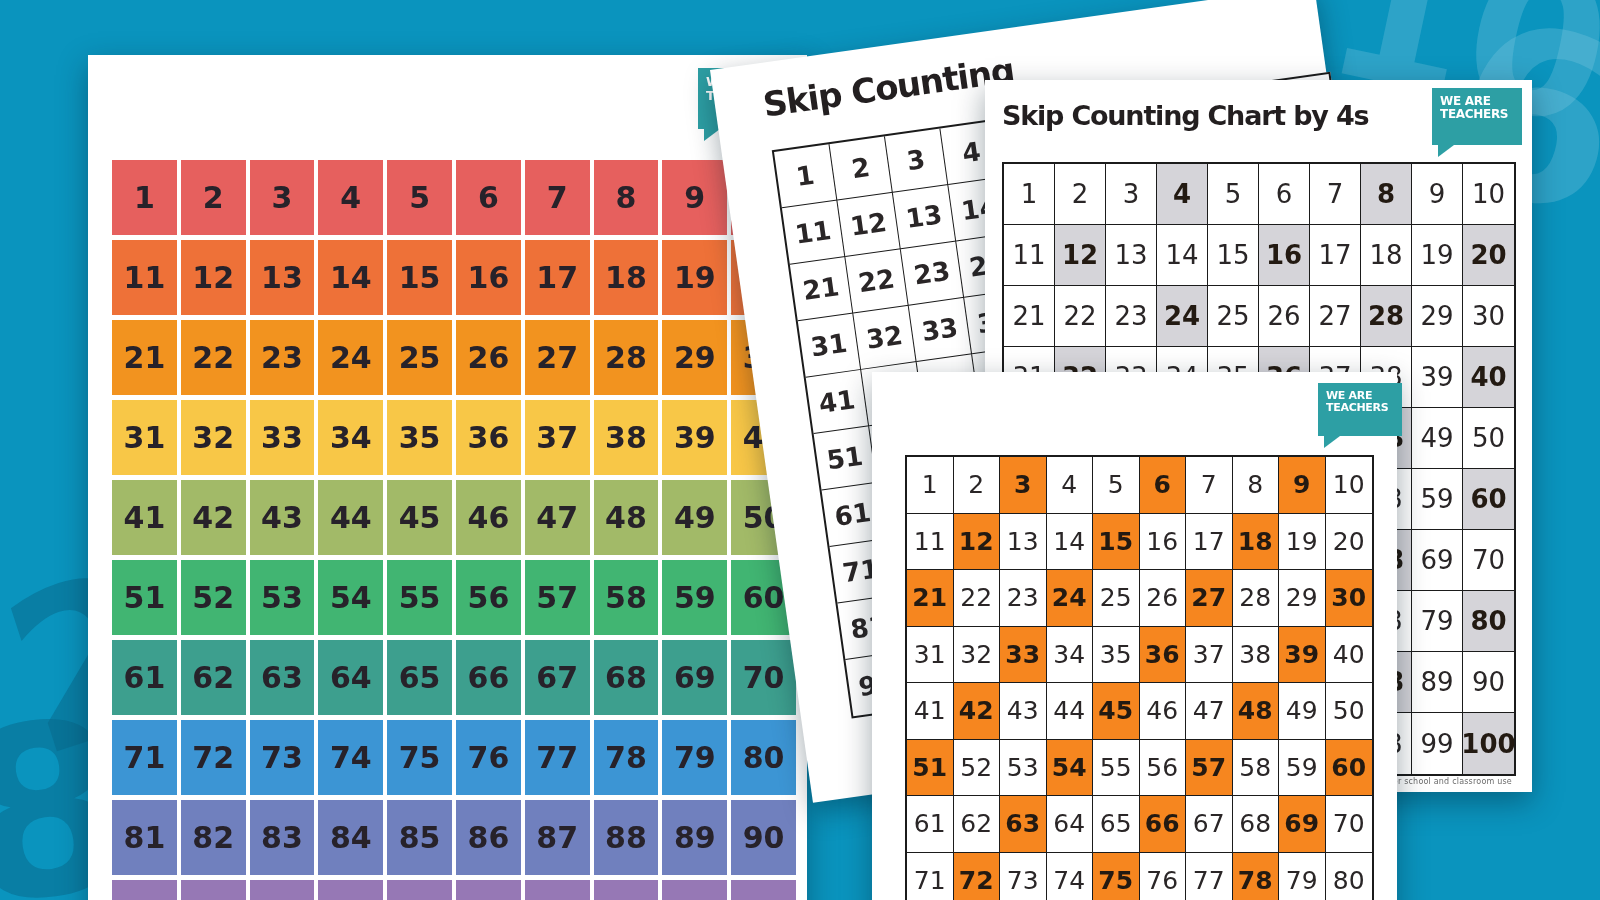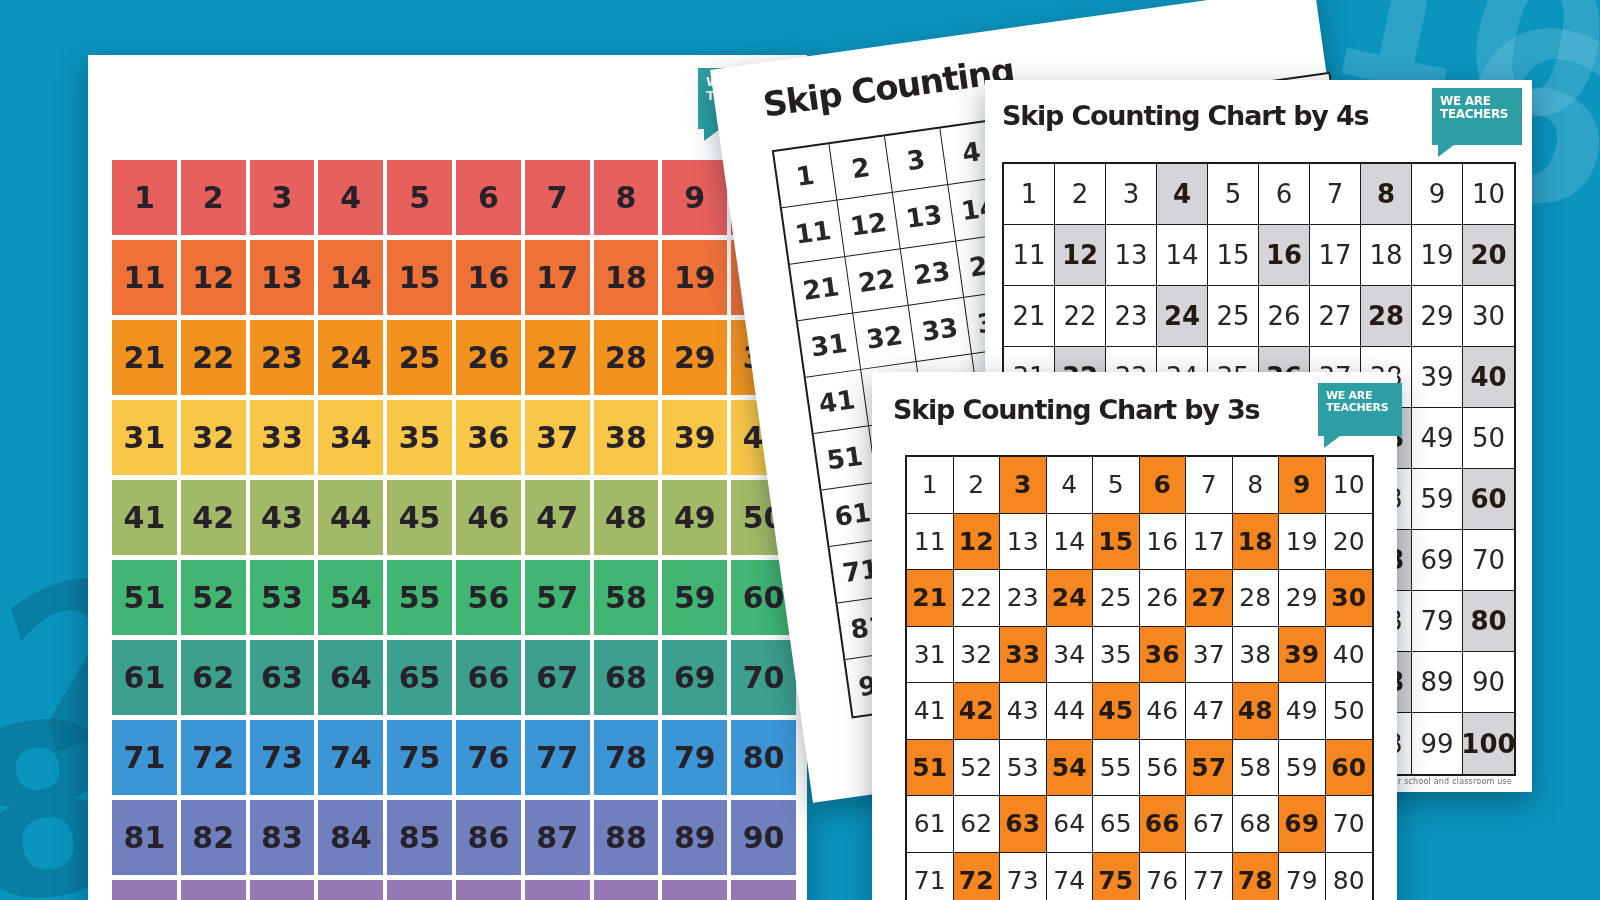--- a/index.html
+++ b/index.html
@@ -397,21 +397,20 @@
         <div class="cell hl" style="background: rgb(213, 212, 217);">96</div>
         <div class="cell">97</div>
         <div class="cell">98</div>
         <div class="cell">99</div>
         <div class="cell hl" style="background: rgb(213, 212, 217);">100</div>
       </div>
     <div id="by4-footer">es of this for school and classroom use</div>
   </div>
 
   <div class="sheet" id="sheet-by3">
-    <div class="sheet-title">Skip Counting Chart by 3s</div>
     <div class="badge">
       <div>WE ARE</div>
       <div>TEACHERS</div>
       <div class="badge-tail"></div>
     </div>
     <div class="grid-lined" id="grid-by3">
         <div class="cell">1</div>
         <div class="cell">2</div>
         <div class="cell hl" style="background: rgb(246, 134, 31);">3</div>
         <div class="cell">4</div>

